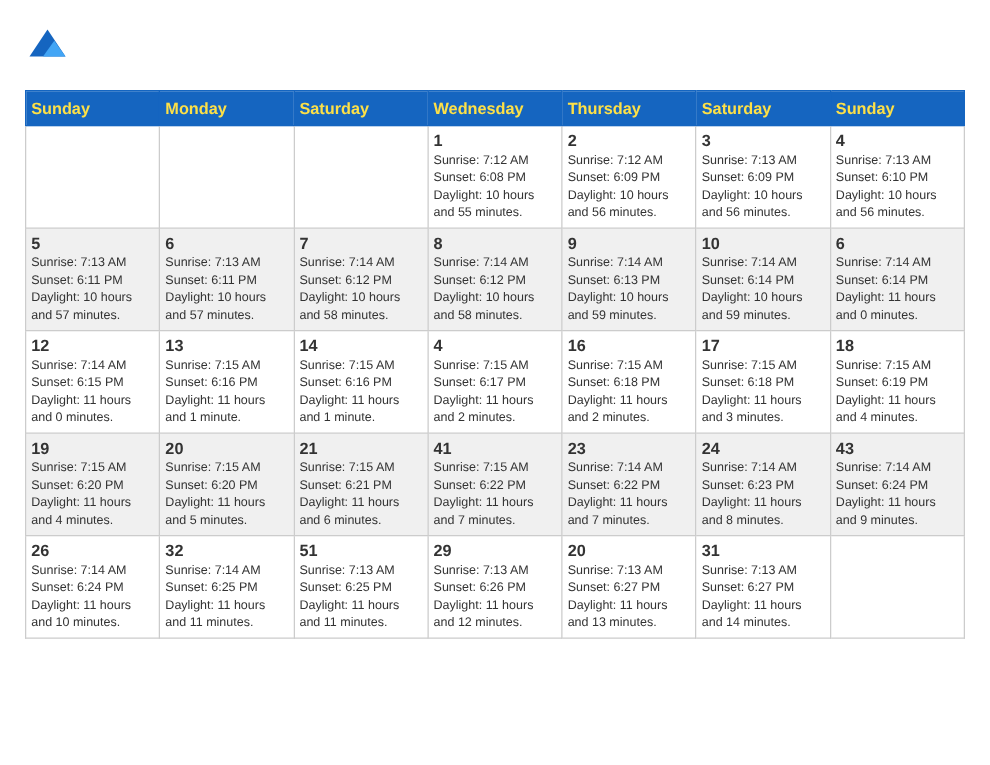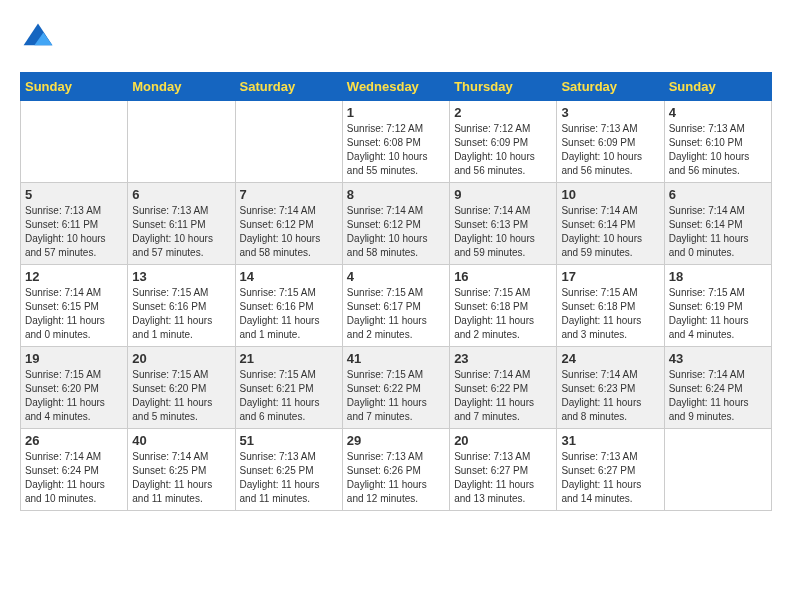--- a/index.html
+++ b/index.html
@@ -284,21 +284,21 @@
         </td>
       </tr>
       <tr class="row-white">
         <td>
           <div class="day-number">26</div>
           <div class="day-info" style="white-space: pre-line;">Sunrise: 7:14 AM
 Sunset: 6:24 PM
 Daylight: 11 hours and 10 minutes.</div>
         </td>
         <td>
-          <div class="day-number">40</div>
+          <div class="day-number">32</div>
           <div class="day-info" style="white-space: pre-line;">Sunrise: 7:14 AM
 Sunset: 6:25 PM
 Daylight: 11 hours and 11 minutes.</div>
         </td>
         <td>
           <div class="day-number">51</div>
           <div class="day-info" style="white-space: pre-line;">Sunrise: 7:13 AM
 Sunset: 6:25 PM
 Daylight: 11 hours and 11 minutes.</div>
         </td>

